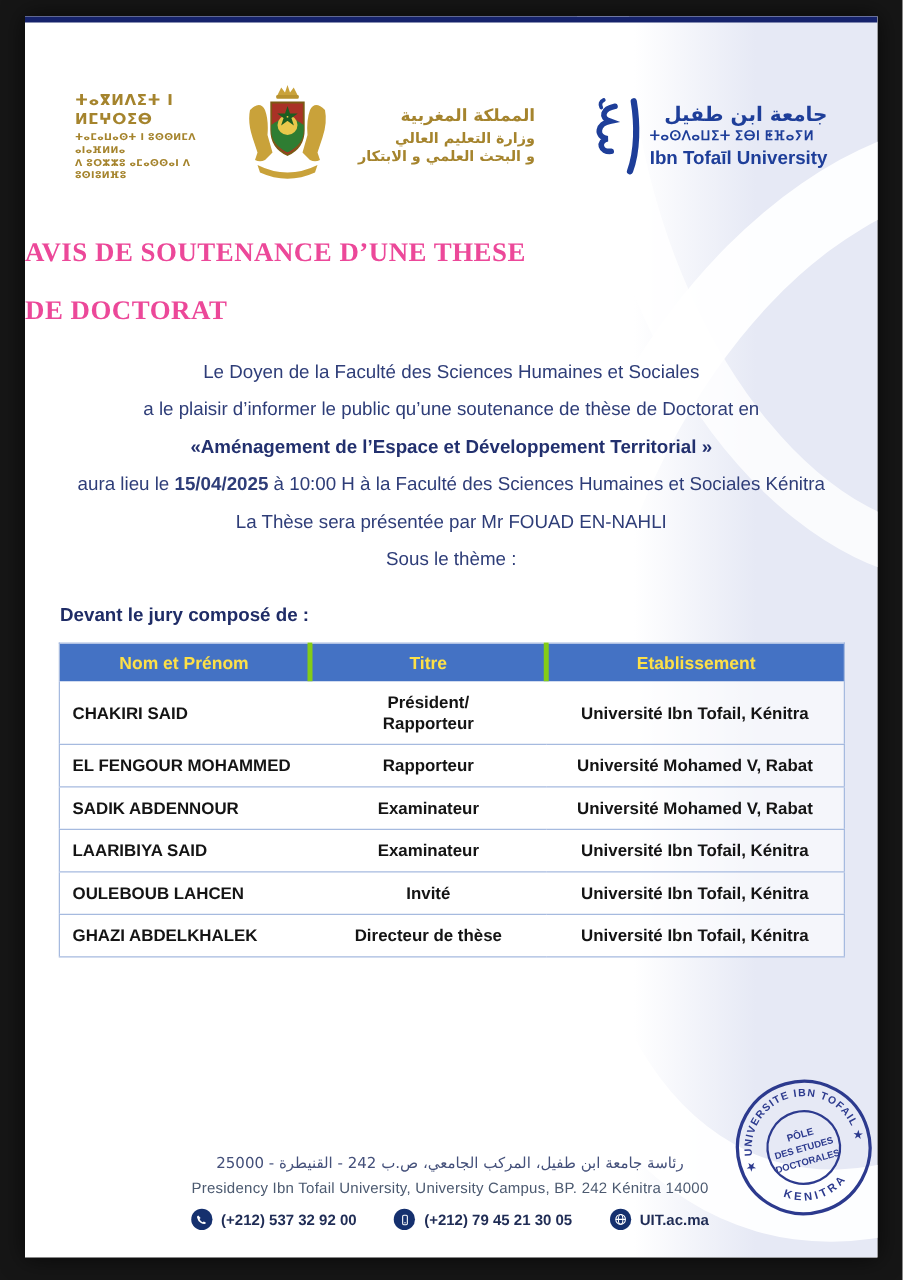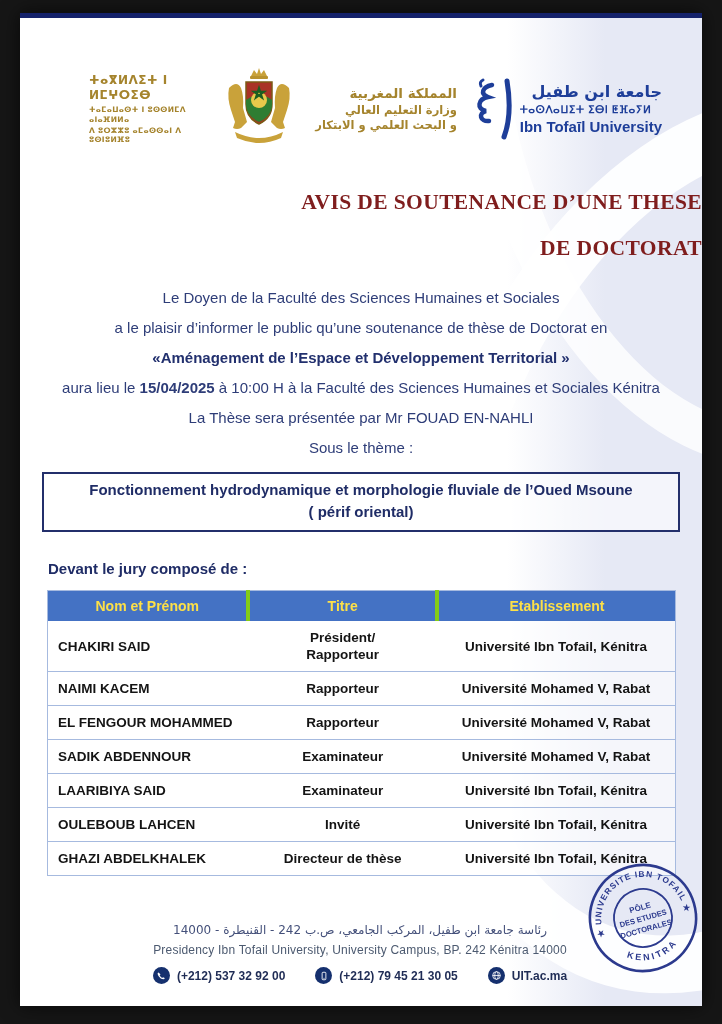--- a/index.html
+++ b/index.html
@@ -19,37 +19,37 @@
   }
   .top-strip { position:absolute; top:0; left:0; right:0; height:5px; background:#15226b; z-index:5; }
 
   
   .wash { position:absolute; top:0; right:0; width:195px; height:100%; background:linear-gradient(to left,#e6e9f5 50%, rgba(230,233,245,0)); z-index:0; }
   .arc1 { position:absolute; width:620px; height:920px; border-radius:50%; border:58px solid rgba(255,255,255,.92); top:70px; right:-340px; transform:rotate(16deg); z-index:1; }
   .arc2 { position:absolute; width:480px; height:760px; border-radius:50%; border:42px solid rgba(255,255,255,.8); top:-300px; right:-250px; transform:rotate(-14deg); z-index:1; }
   .content { position:relative; z-index:2; }
 
   
-  .logos-row { display:flex; align-items:center; padding:0 34px 0 40px; margin-top:50px; height:92px;margin-left:29px; }
+  .logos-row { display:flex; align-items:center; padding:0 34px 0 40px; margin-top:50px; height:92px; }
   .tif-block { width:128px; color:#a5842d; font-family:"DejaVu Sans", sans-serif; line-height:1.25; }
   .tif-block .t1 { font-size:12px; font-weight:bold; letter-spacing:.5px; }
   .tif-block .t2, .tif-block .t3 { font-size:7.5px; font-weight:bold; letter-spacing:.3px; margin-top:2px; }
   .coat { margin:0 10px 0 6px; flex:0 0 auto; }
   .ministry { width:152px; text-align:right; color:#a5842d; font-family:"DejaVu Sans", sans-serif; line-height:1.35; }
   .ministry .m1 { font-size:13.5px; font-weight:bold; }
   .ministry .m2, .ministry .m3 { font-size:11.5px; font-weight:bold; }
   .spacer { flex:1; }
   .uit { display:flex; align-items:center; gap:6px; margin-right:6px; }
   .uit-text { color:#1e3e99; line-height:1.2; }
   .uit-text .u-ar { font-family:"DejaVu Sans", sans-serif; font-size:16px; font-weight:bold; letter-spacing:1px; }
   .uit-text .u-tif { font-family:Liberation Sans, sans-serif; font-size:10.5px; font-weight:bold; margin-top:2px; letter-spacing:.5px; }
   .uit-text .u-en { font-size:15px; font-weight:bold; margin-top:2px; }
 
   
-  .title { margin-top:24px; text-align:right; font-family:"Liberation Serif", serif; font-weight:bold; color:#7f1d1d; font-size:21.5px; line-height:46px; letter-spacing:.4px; }
+  .title { margin-top:24px; text-align:left; font-family:"Liberation Serif", serif; font-weight:bold; color:#ec4899; font-size:21.5px; line-height:46px; letter-spacing:.4px; }
 
   
   .intro { margin-top:18px; text-align:center; color:#2e3d78; font-size:15px; }
   .intro .ln { margin-bottom:13px; }
   .intro .bold-navy { font-weight:bold; color:#22306e; }
   .intro .date { font-weight:bold; }
 
   
   .theme-box { margin:16px 22px 0 22px; border:2px solid #232f6b; padding:5px 8px 7px; text-align:center; font-size:15px; font-weight:bold; color:#1f2c66; line-height:22px; background:rgba(255,255,255,.55); }
 
@@ -143,24 +143,20 @@
 
     <div class="intro">
       <div class="ln">Le Doyen de la Faculté des Sciences Humaines et Sociales</div>
       <div class="ln">a le plaisir d’informer le public qu’une soutenance de thèse de Doctorat en</div>
       <div class="ln bold-navy">«Aménagement de l’Espace et Développement Territorial »</div>
       <div class="ln"><span>aura lieu le </span><span class="date">15/04/2025</span><span> à 10:00 H à la Faculté des Sciences Humaines et Sociales Kénitra</span></div>
       <div class="ln">La Thèse sera présentée par Mr FOUAD EN-NAHLI</div>
       <div class="ln">Sous le thème :</div>
     </div>
 
-    <div class="theme-box">
-      <div>Fonctionnement hydrodynamique et morphologie fluviale de l’Oued Msoune</div>
-      <div>( périf oriental)</div>
-    </div>
 
     <div class="jury-label">Devant le jury composé de :</div>
 
     <table class="jury">
       <colgroup>
           <col class="c1">
           <col class="c2">
           <col class="c3">
         </colgroup>
       <thead>
@@ -169,25 +165,20 @@
           <th>Titre</th>
           <th>Etablissement</th>
         </tr>
       </thead>
       <tbody>
           <tr>
     <td class="c-name">CHAKIRI SAID</td>
     <td class="c-title">Président/
 Rapporteur</td>
     <td class="c-etab">Université Ibn Tofail, Kénitra</td>
-  </tr>
-          <tr>
-    <td class="c-name">NAIMI KACEM</td>
-    <td class="c-title">Rapporteur</td>
-    <td class="c-etab">Université Mohamed V, Rabat</td>
   </tr>
           <tr>
     <td class="c-name">EL FENGOUR MOHAMMED</td>
     <td class="c-title">Rapporteur</td>
     <td class="c-etab">Université Mohamed V, Rabat</td>
   </tr>
           <tr>
     <td class="c-name">SADIK ABDENNOUR</td>
     <td class="c-title">Examinateur</td>
     <td class="c-etab">Université Mohamed V, Rabat</td>
@@ -225,21 +216,21 @@
       <text font-size="9" letter-spacing="2.5">
         <textPath href="#arcBottom" startOffset="50%" text-anchor="middle">KENITRA</textPath>
       </text>
       <text x="0" y="-8" text-anchor="middle" font-size="8">PÔLE</text>
       <text x="0" y="3" text-anchor="middle" font-size="7.6">DES ETUDES</text>
       <text x="0" y="14" text-anchor="middle" font-size="7.6">DOCTORALES</text>
     </svg>
   </div>
 
   <div class="footer">
-    <div class="addr-ar" dir="rtl">رئاسة جامعة ابن طفيل، المركب الجامعي، ص.ب 242 - القنيطرة - 14000</div>
+    <div class="addr-ar" dir="rtl">رئاسة جامعة ابن طفيل، المركب الجامعي، ص.ب 242 - القنيطرة - 25000</div>
     <div class="addr-en">Presidency Ibn Tofail University, University Campus, BP. 242 Kénitra 14000</div>
     <div class="contacts">
       <div class="contact">
         <span class="cicon">
           <svg width="10" height="10" viewBox="0 0 16 16">
               <path d="M4.2 2.2 q-2 0.4 -1.6 2.6 q0.8 4.4 5 7 q2 1.2 4.4 1.4 q2 0 1.8 -2 l-2.6 -1.4 -1.4 1.2 q-2.8 -1.6 -4 -4.4 l1.4 -1.2 z" fill="#fff"></path>
             </svg>
         </span>
         <span>(+212) 537 32 92 00</span>
       </div>

